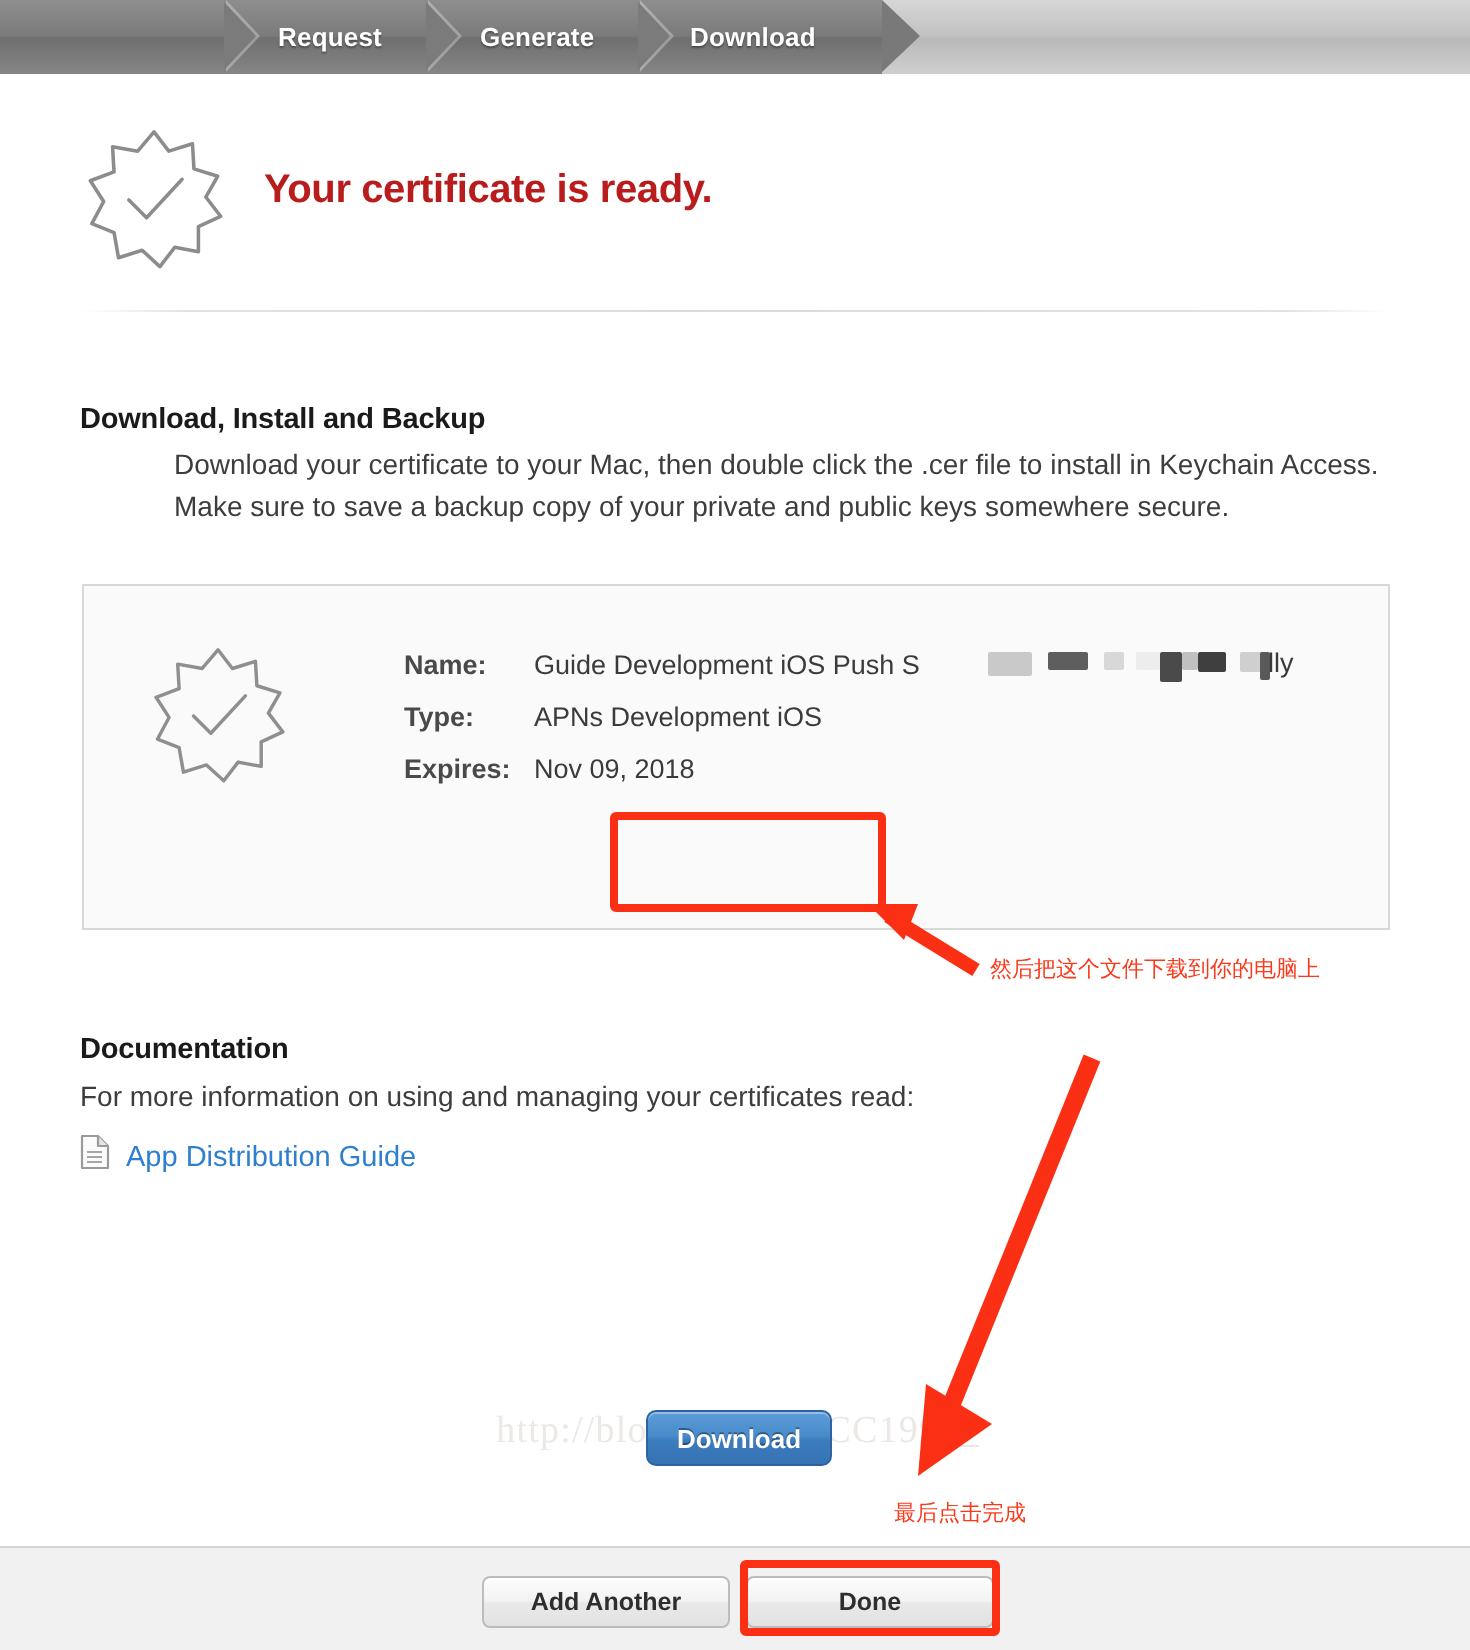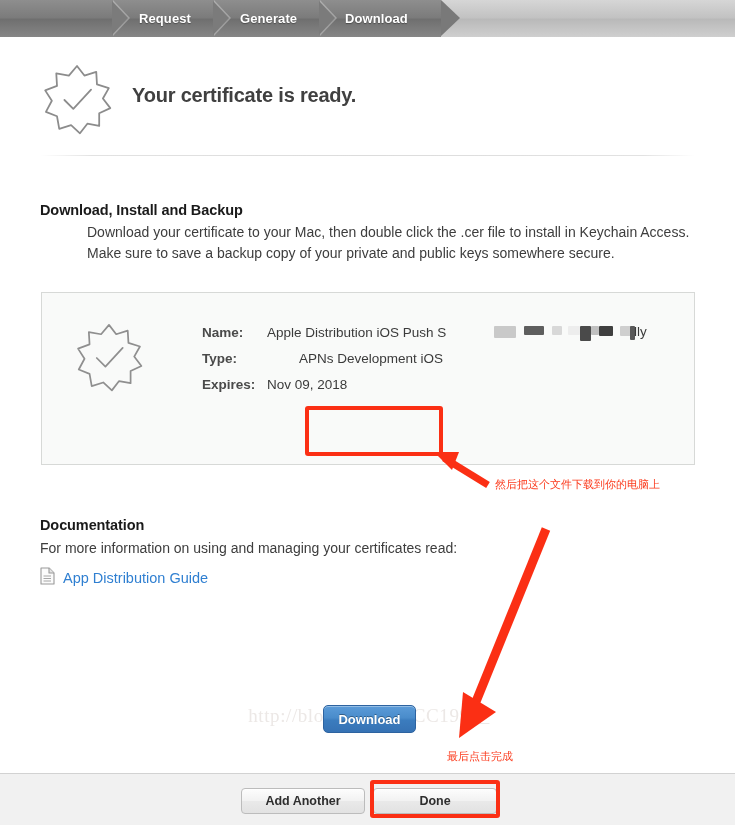--- a/index.html
+++ b/index.html
@@ -47,21 +47,21 @@
     top:-17.5px; left:-18px; width:0; height:0;
     border-top:17.5px solid transparent;
     border-bottom:17.5px solid transparent;
     border-left:16px solid #7b7b7b;
   }
 
   
   #hero { position:absolute; left:0; top:37px; width:735px; height:120px; }
   #hero-title {
     position:absolute; left:132px; top:47px;
-    font-size:20px; font-weight:bold; color:#404040;
+    font-size:20px; font-weight:bold; color:#b91c1c;
     letter-spacing:-.2px;
   }
   #hero-badge { position:absolute; left:40px; top:26px; width:74px; height:74px; }
   #divider {
     position:absolute; left:40px; top:155px; width:655px; height:1px;
     background: linear-gradient(to right, rgba(255,255,255,0) 0%, #e2e2e2 8%, #dcdcdc 50%, #e2e2e2 92%, rgba(255,255,255,0) 100%);
   }
 
   
   .sec-head {
@@ -95,21 +95,21 @@
 
   .fld-label {
     position:absolute; left:160px;
     font-size:13.5px; font-weight:bold; color:#4a4a4a;
   }
   .fld-value {
     position:absolute; left:225px;
     font-size:13.5px; color:#3b3b3b; white-space:nowrap;
   }
   #lbl-name    { top:32px; }  #val-name    { top:32px; }
-  #lbl-type    { top:58px; }  #val-type    { top:58px;margin-left:32px; }
+  #lbl-type    { top:58px; }  #val-type    { top:58px; }
   #lbl-expires { top:84px; }  #val-expires { top:84px; }
 
   
   #redaction { position:absolute; left:452px; top:31px; width:140px; height:17px; }
   #redaction span { position:absolute; top:2px; display:block; border-radius:1px; }
 
   
   #watermark {
     position:absolute; left:0px; top:412px; width:654px;
     text-align:center;
@@ -201,21 +201,21 @@
 
 <div id="cert-card">
   <div id="card-badge">
     <svg viewBox="0 0 100 100" width="72" height="72" aria-hidden="true">
       <polygon points="50,4 60,17 76,12 77,29 93,34 85,48 95,61 80,68 80,85 64,82 54,95 42,84 26,89 23,72 8,66 16,51 7,37 23,31 22,14 39,17" fill="none" stroke="#8f8f8f" stroke-width="2.4" stroke-linejoin="round"></polygon>
       <polyline points="33,50 45,62 69,36" fill="none" stroke="#8f8f8f" stroke-width="2.4" stroke-linecap="round" stroke-linejoin="round"></polyline>
     </svg>
   </div>
 
   <div class="fld-label" id="lbl-name">Name:</div>
-  <div class="fld-value" id="val-name">Apple Distribution iOS Push S</div>
+  <div class="fld-value" id="val-name">Guide Development iOS Push S</div>
 
   <div class="fld-label" id="lbl-type">Type:</div>
   <div class="fld-value" id="val-type">APNs Development iOS</div>
 
   <div class="fld-label" id="lbl-expires">Expires:</div>
   <div class="fld-value" id="val-expires">Nov 09, 2018</div>
 
   <div id="redaction">
     <span style="left:0px;   width:22px; height:12px; background:#c9c9c9;"></span>
     <span style="left:30px;  width:20px; height:9px;  background:#5e5e5e;"></span>

